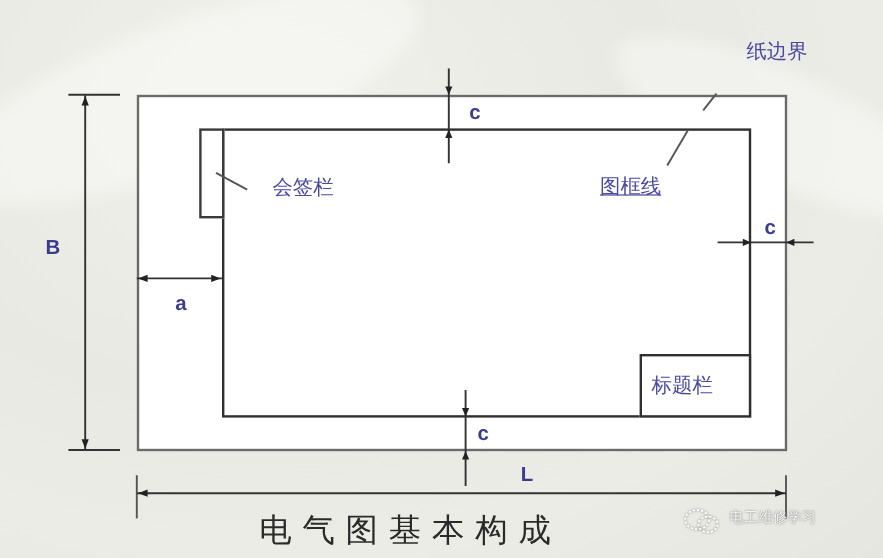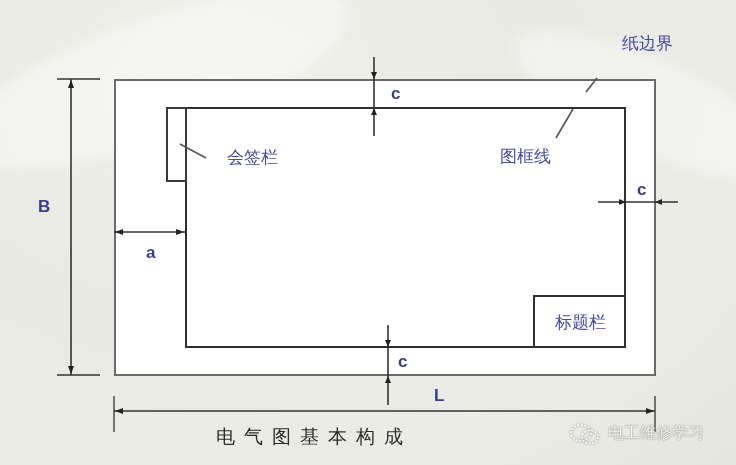--- a/index.html
+++ b/index.html
@@ -7,23 +7,23 @@
          background: radial-gradient(ellipse at 30% 20%, #f1f1ec 0%, #e9e9e3 45%, #ecece7 70%, #e6e6e0 100%);
          font-family: "DejaVu Sans", sans-serif; }
   .bg-streak { position:absolute; border-radius:50%; background: rgba(255,255,255,0.35); filter: blur(6px); }
   .rect { position:absolute; box-sizing:border-box; }
   .paper { left:114px; top:79px; width:542px; height:297px; background:#ffffff; border:2px solid #6a6a6a; }
   .frame { left:185px; top:107px; width:441px; height:241px; border:2px solid #303030; background:#ffffff; }
   .sign-box { left:166px; top:107px; width:21px; height:75px; border:2px solid #3a3a3a; background:#ffffff; }
   .title-box { left:533px; top:295px; width:93px; height:53px; border:2px solid #303030; background:#ffffff; }
   .lbl { position:absolute; color:#4a4aa0; font-size:17px; line-height:1; white-space:nowrap; }
   .lbl.letter { font-weight:bold; font-family:"Liberation Sans", sans-serif; font-size:17px; color:#3c3c8c; }
-  .caption { position:absolute; left:216px; top:424px; font-family:"DejaVu Serif", serif; font-size:19px;
+  .caption { position:absolute; left:216px; top:424px; font-family:"DejaVu Serif", serif; font-size:27px;
              letter-spacing:9px; color:#2a2a2a; }
-  .watermark { position:absolute; left:608px; top:423px; color:#f6f6f6; font-size:16px;
+  .watermark { position:absolute; left:608px; top:423px; color:#f6f6f6; font-size:12px;
                text-shadow: 0 0 1px #888, 0 0 2px #999; }
   .wm-icon { position:absolute; left:568px; top:422px; width:34px; height:24px; }
   svg.overlay { position:absolute; left:0; top:0; }
 </style>
 </head>
 <body>
 
 <div class="bg-streak" style="left:-60px;top:20px;width:420px;height:120px;transform:rotate(-20deg);"></div>
 <div class="bg-streak" style="left:500px;top:60px;width:300px;height:90px;transform:rotate(25deg);"></div>
 
@@ -64,22 +64,22 @@
     <polygon points="654,411 646,408 646,414" stroke="none"></polygon>
 
     <line x1="180" y1="144" x2="206" y2="158" stroke="#555"></line>
     <line x1="613" y1="78" x2="602" y2="92" stroke="#555" transform="translate(-16,0)"></line>
     <line x1="573" y1="109" x2="556" y2="138" stroke="#555"></line>
   </g>
 </svg>
 
 <span class="lbl" style="left:227px;top:149px;">会签栏</span>
 <span class="lbl" style="left:594px;top:35px;margin-left:28px;">纸边界</span>
-<span class="lbl" style="left:500px;top:148px;">图框线</span>
-<span class="lbl" style="left:555px;top:314px;">标题栏</span>
+<span class="lbl" style="left:500px;top:148px;text-decoration:underline;">图框线</span>
+<span class="lbl" style="left:543px;top:314px;">标题栏</span>
 
 <span class="lbl letter" style="left:38px;top:198px;">B</span>
 <span class="lbl letter" style="left:146px;top:244px;">a</span>
 <span class="lbl letter" style="left:391px;top:85px;">c</span>
 <span class="lbl letter" style="left:637px;top:181px;">c</span>
 <span class="lbl letter" style="left:398px;top:353px;">c</span>
 <span class="lbl letter" style="left:434px;top:387px;">L</span>
 
 <div class="caption">电气图基本构成</div>
 

